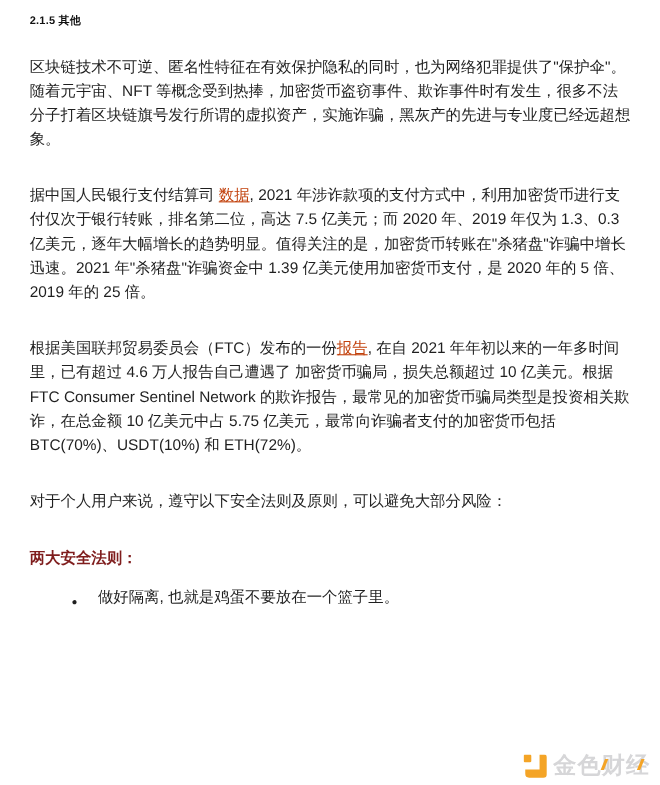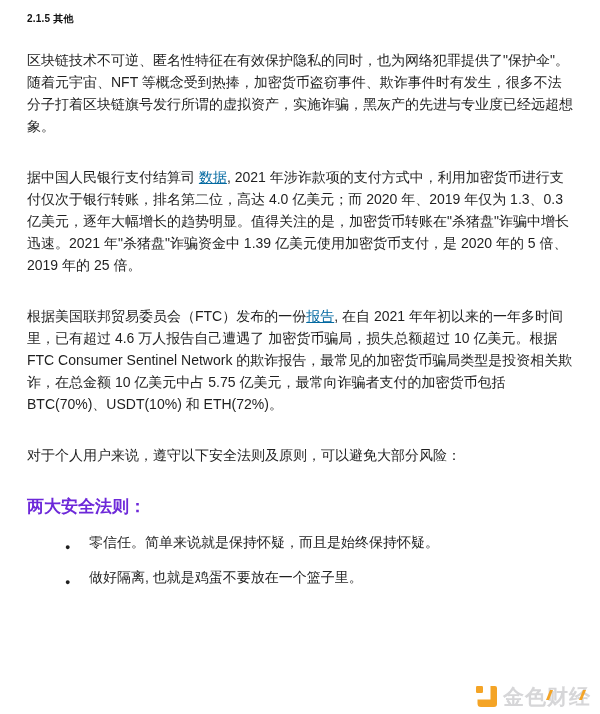--- a/index.html
+++ b/index.html
@@ -20,28 +20,28 @@
     letter-spacing: 0.2px;
   }
   p.para {
     font-size: 14px;
     line-height: 22px;
     margin: 29px 0 0 0;
     text-align: left;
   }
   p.para.first { margin-top: 23px; }
   a.doclink {
-    color: #0369a1;
+    color: #c2410c;
     text-decoration: underline;
     cursor: pointer;
   }
   p.subhead {
-    font-size: 17px;
+    font-size: 14px;
     font-weight: bold;
-    color: #6d28d9;
+    color: #7f1d1d;
     margin: 30px 0 0 0;
     line-height: 22px;
   }
   ul.bullets {
     list-style: none;
     margin: 14px 0 0 0;
     padding: 0 0 0 38px;
   }
   ul.bullets li {
     position: relative;
@@ -86,30 +86,29 @@
 </style>
 </head>
 <body>
 
 <div class="doc">
 
   <h2 class="title">2.1.5 其他</h2>
 
   <p class="para first">区块链技术不可逆、匿名性特征在有效保护隐私的同时，也为网络犯罪提供了"保护伞"。随着元宇宙、NFT 等概念受到热捧，加密货币盗窃事件、欺诈事件时有发生，很多不法分子打着区块链旗号发行所谓的虚拟资产，实施诈骗，黑灰产的先进与专业度已经远超想象。</p>
 
-  <p class="para"><span>据中国人民银行支付结算司 </span><a class="doclink" href="#">数据</a><span>, 2021 年涉诈款项的支付方式中，利用加密货币进行支付仅次于银行转账，排名第二位，高达 4.0 亿美元；而 2020 年、2019 年仅为 1.3、0.3 亿美元，逐年大幅增长的趋势明显。值得关注的是，加密货币转账在"杀猪盘"诈骗中增长迅速。2021 年"杀猪盘"诈骗资金中 1.39 亿美元使用加密货币支付，是 2020 年的 5 倍、2019 年的 25 倍。</span></p>
+  <p class="para"><span>据中国人民银行支付结算司 </span><a class="doclink" href="#">数据</a><span>, 2021 年涉诈款项的支付方式中，利用加密货币进行支付仅次于银行转账，排名第二位，高达 7.5 亿美元；而 2020 年、2019 年仅为 1.3、0.3 亿美元，逐年大幅增长的趋势明显。值得关注的是，加密货币转账在"杀猪盘"诈骗中增长迅速。2021 年"杀猪盘"诈骗资金中 1.39 亿美元使用加密货币支付，是 2020 年的 5 倍、2019 年的 25 倍。</span></p>
 
   <p class="para"><span>根据美国联邦贸易委员会（FTC）发布的一份</span><a class="doclink" href="#">报告</a><span>, 在自 2021 年年初以来的一年多时间里，已有超过 4.6 万人报告自己遭遇了 加密货币骗局，损失总额超过 10 亿美元。根据 FTC Consumer Sentinel Network 的欺诈报告，最常见的加密货币骗局类型是投资相关欺诈，在总金额 10 亿美元中占 5.75 亿美元，最常向诈骗者支付的加密货币包括 BTC(70%)、USDT(10%) 和 ETH(72%)。</span></p>
 
   <p class="para">对于个人用户来说，遵守以下安全法则及原则，可以避免大部分风险：</p>
 
   <p class="subhead">两大安全法则：</p>
 
   <ul class="bullets">
-    <li>零信任。简单来说就是保持怀疑，而且是始终保持怀疑。</li>
   </ul>
 
 
   <ul class="bullets">
     <li>做好隔离, 也就是鸡蛋不要放在一个篮子里。</li>
 
   </ul>
 
 </div>
 

